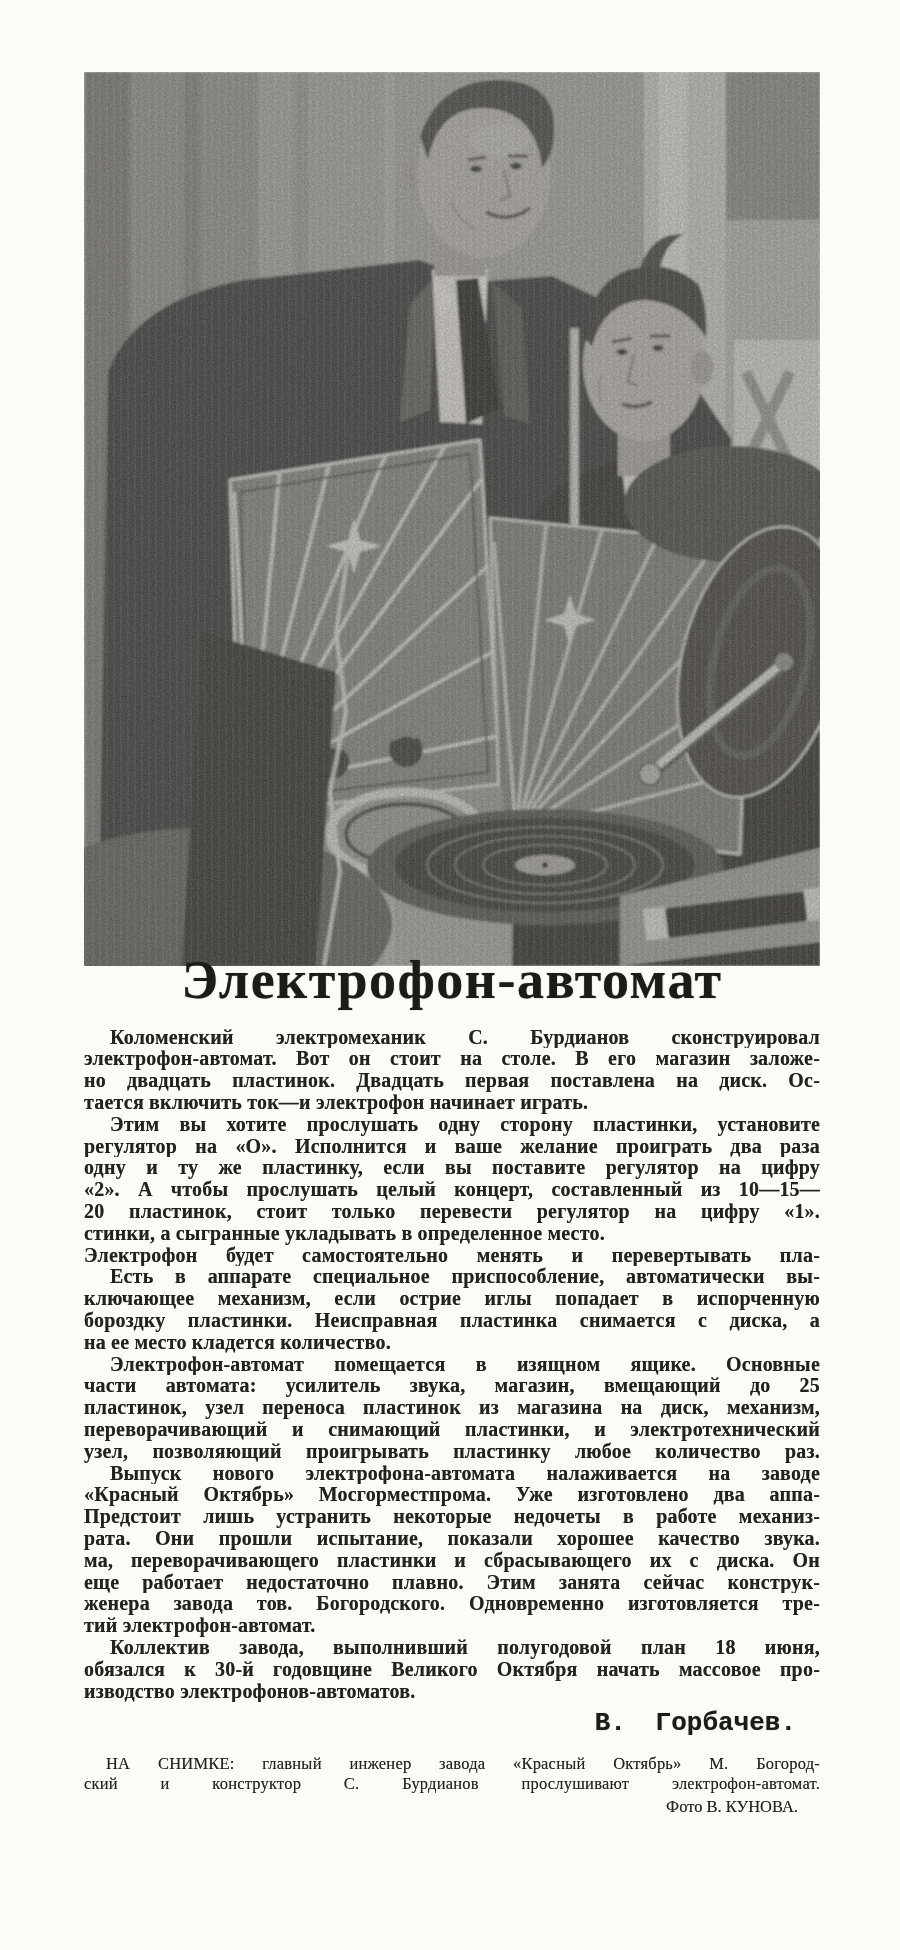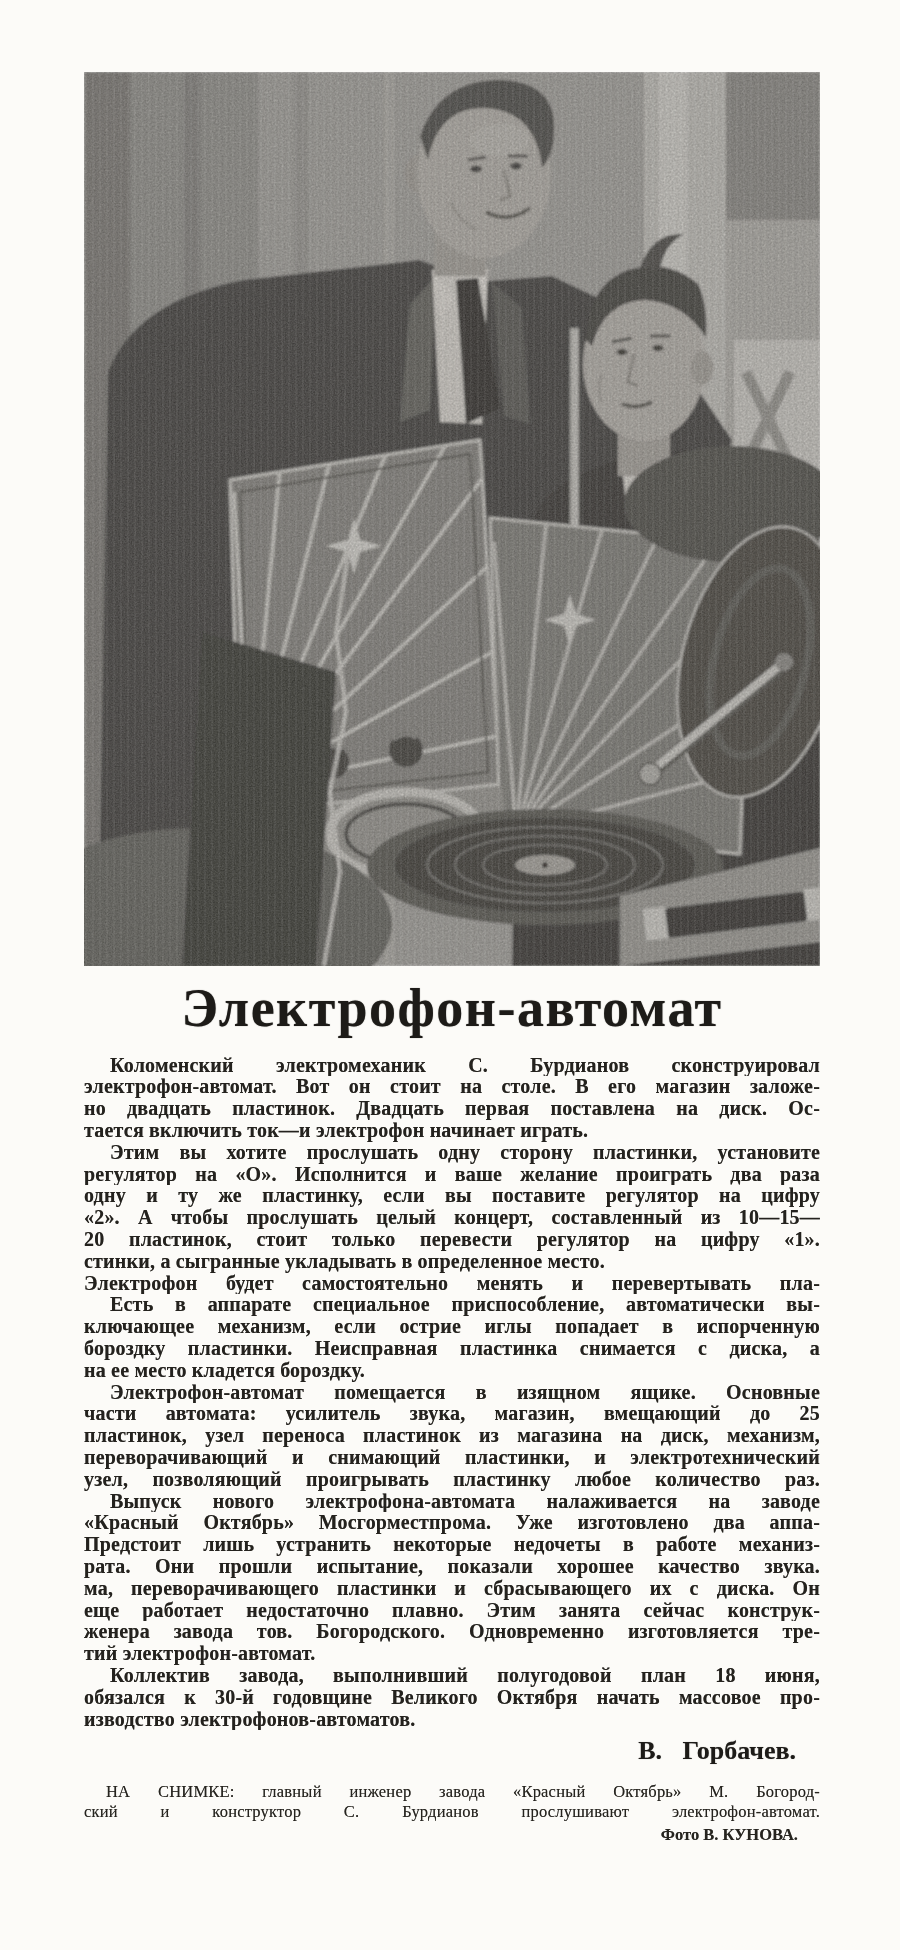--- a/index.html
+++ b/index.html
@@ -6,45 +6,45 @@
   .page{
     position:relative;width:900px;height:1950px;margin:0 auto;
     background:#fcfbf8;overflow:hidden;
     font-family:"Liberation Serif","DejaVu Serif",serif;
     color:#211f1c;
   }
   
   .photo{position:absolute;left:84px;top:72px;width:736px;height:894px;margin:0;padding:0;}
   .photo svg{display:block;width:100%;height:100%;}
   
-  .content{position:absolute;left:84px;top:980px;width:736px;}
+  .content{position:absolute;left:84px;top:952px;width:736px;}
   .title{
     margin:0 0 18px 0;text-align:center;
     font-size:54px;line-height:1.05;font-weight:bold;letter-spacing:1.5px;
     color:#1d1b18;text-shadow:0 0 1px rgba(20,18,15,.55);
   }
   .body{font-size:20px;line-height:21.8px;font-weight:bold;letter-spacing:.2px;
         color:#24221e;text-shadow:0 0 .6px rgba(30,28,24,.5);}
   .para{margin:0;}
   .line{text-align:justify;text-align-last:justify;white-space:nowrap;overflow:hidden;}
   .line.first{text-indent:26px;}
   .line.last{text-align-last:left;white-space:normal;}
   .byline{
     text-align:right;margin:6px 24px 0 0;
     font-size:26px;line-height:30px;font-weight:bold;word-spacing:14px;
-    color:#1d1b18;text-shadow:0 0 .8px rgba(20,18,15,.5);
+    color:#1d1b18;text-shadow:0 0 .8px rgba(20,18,15,.5);font-family:Liberation Mono, monospace;
   }
   .caption{
     margin-top:16px;font-size:16.5px;line-height:20px;font-weight:normal;
     letter-spacing:.2px;color:#26241f;text-shadow:0 0 .5px rgba(30,28,24,.5);
   }
   .caption .line.first{text-indent:22px;}
   .credit{
     text-align:right;margin:3px 22px 0 0;
-    font-size:16.5px;line-height:19px;font-weight:bold;
+    font-size:16.5px;line-height:19px;font-weight:normal;
     color:#26241f;text-shadow:0 0 .5px rgba(30,28,24,.5);
   }
 </style>
 </head>
 <body>
 
 <div class="page">
 
   <figure class="photo">
     <svg viewBox="0 0 736 894" preserveAspectRatio="none">
@@ -223,21 +223,21 @@
           <div class="line">одну и ту же пластинку, если вы поставите регулятор на цифру</div>
           <div class="line">«2». А чтобы прослушать целый концерт, составленный из 10—15—</div>
           <div class="line">20 пластинок, стоит только перевести регулятор на цифру «1».</div>
           <div class="line last">стинки, а сыгранные укладывать в определенное место.</div>
           <div class="line">Электрофон будет самостоятельно менять и перевертывать пла-</div>
         </div>
         <div class="para">
           <div class="line first">Есть в аппарате специальное приспособление, автоматически вы-</div>
           <div class="line">ключающее механизм, если острие иглы попадает в испорченную</div>
           <div class="line">бороздку пластинки. Неисправная пластинка снимается с диска, а</div>
-          <div class="line last">на ее место кладется бороздку.</div>
+          <div class="line last">на ее место кладется количество.</div>
         </div>
         <div class="para">
           <div class="line first">Электрофон-автомат помещается в изящном ящике. Основные</div>
           <div class="line">части автомата: усилитель звука, магазин, вмещающий до 25</div>
           <div class="line">пластинок, узел переноса пластинок из магазина на диск, механизм,</div>
           <div class="line">переворачивающий и снимающий пластинки, и электротехнический</div>
           <div class="line">узел, позволяющий проигрывать пластинку любое количество раз.</div>
         </div>
         <div class="para">
           <div class="line first">Выпуск нового электрофона-автомата налаживается на заводе</div>

